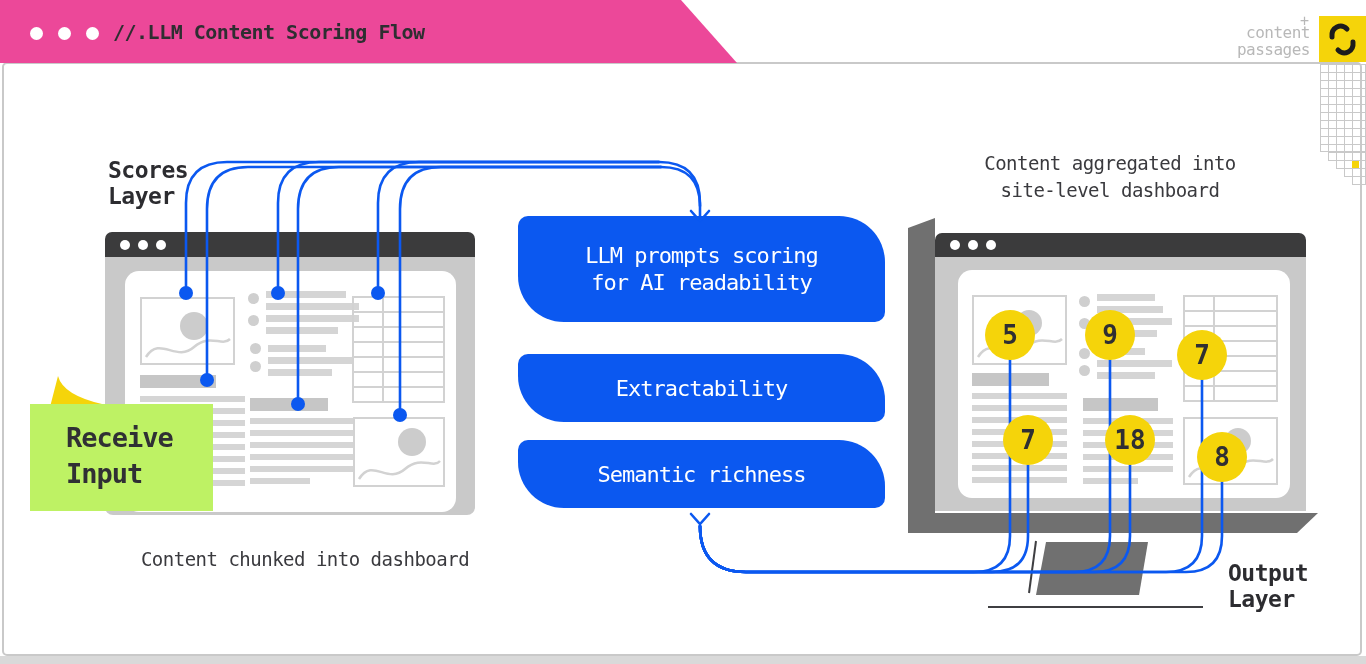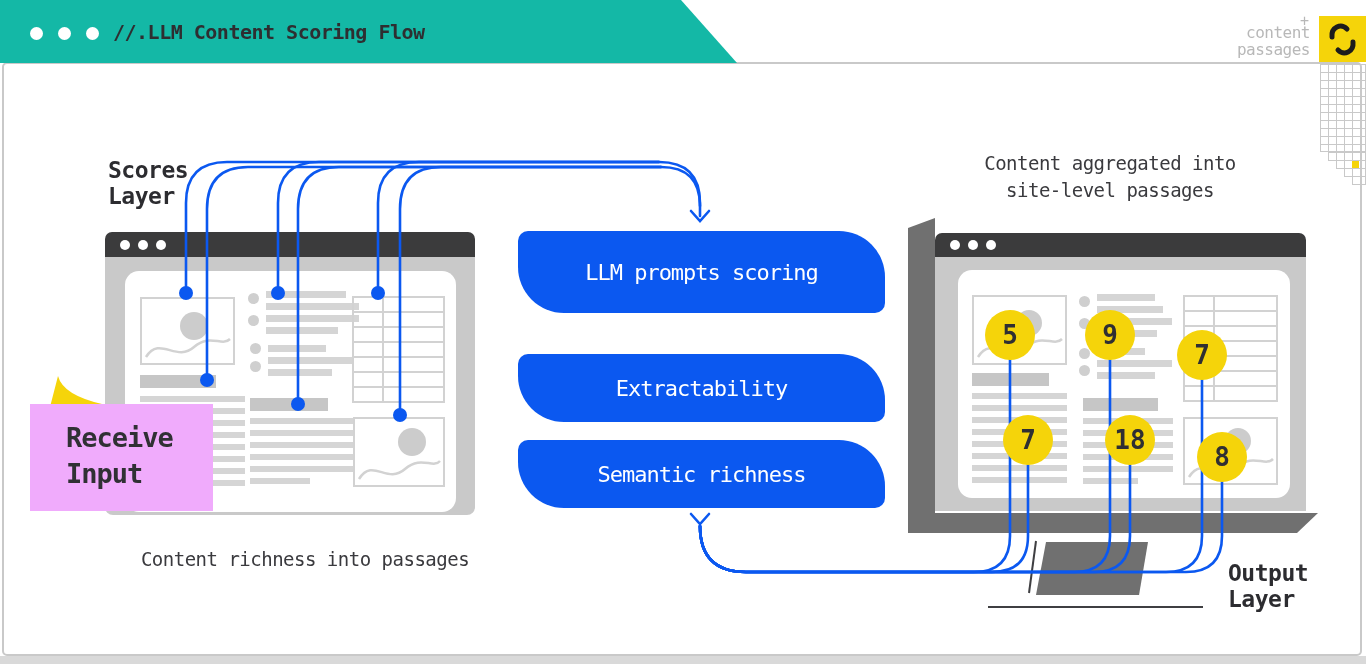--- a/index.html
+++ b/index.html
@@ -4,21 +4,21 @@
 <style>
   html,body{margin:0;padding:0;background:#fff;}
   #page{position:relative;width:1366px;height:664px;overflow:hidden;background:#fff;
         font-family:"DejaVu Sans Mono",monospace;}
   .abs{position:absolute;}
 
   
   #bottom-strip{left:0;top:656px;width:1366px;height:8px;background:#d9d9d9;}
   #main-panel{left:2px;top:62px;width:1360px;height:594px;border:2px solid #c9c9c9;
               border-radius:5px;background:#fff;box-sizing:border-box;}
-  #top-tab{left:0;top:0;width:737px;height:63px;background:#14b8a6;
+  #top-tab{left:0;top:0;width:737px;height:63px;background:#ec4899;
            clip-path:polygon(0 0,681px 0,737px 63px,0 63px);}
   .windot{width:10px;height:10px;border-radius:50%;background:#fff;}
   #tab-dots{left:30px;top:27px;display:flex;gap:15px;}
   #tab-dots .windot{width:13px;height:13px;}
   #tab-title{left:113px;top:20px;font-size:20px;font-weight:bold;color:#2e2e31;letter-spacing:-0.5px;}
 
   
   #brand-plus{left:1300px;top:12px;font-size:15px;color:#b8b8b8;}
   #brand-text{left:1150px;top:24px;width:160px;text-align:right;font-size:16px;
               line-height:17px;color:#b8b8b8;letter-spacing:-0.5px;}
@@ -42,21 +42,21 @@
   .blob{background:#ccc;border-radius:50%;}
   .table-ph{border:2px solid #d2d2d2;box-sizing:border-box;
     background-image:linear-gradient(to right,transparent 0 28px,#d2d2d2 28px 30px,transparent 30px),
                      repeating-linear-gradient(to bottom,transparent 0 13px,#d2d2d2 13px 15px);}
 
   
   .biglabel{font-weight:bold;font-size:23px;line-height:26px;color:#2c2c30;letter-spacing:-0.5px;}
   .caption{font-size:19px;line-height:27px;color:#3a3a3e;letter-spacing:-0.5px;text-align:center;}
 
   
-  #bubble{left:30px;top:404px;width:183px;height:107px;background:#f0abfc;}
+  #bubble{left:30px;top:404px;width:183px;height:107px;background:#bef264;}
   #bubble-text{padding:16px 0 0 36px;font-weight:bold;font-size:27px;line-height:36px;
                color:#303034;letter-spacing:-1px;}
 
   
   .step{left:518px;width:367px;background:#0b58f0;color:#fff;border-radius:10px 46px 10px 46px;
         display:flex;flex-direction:column;align-items:center;justify-content:center;
         font-size:22px;line-height:27px;letter-spacing:-1px;text-align:center;}
 
   
   .score{width:50px;height:50px;border-radius:50%;background:#f5d40a;display:flex;
@@ -147,35 +147,36 @@
   <svg class="abs" style="left:44px;top:374px;" width="64" height="34" viewBox="0 0 64 34">
     <path d="M6,33 L14,2 Q19,21 58,30 L58,33 Z" fill="#f5d40a"></path>
   </svg>
   <div class="abs" id="bubble">
     <div id="bubble-text">
       <div>Receive</div>
       <div>Input</div>
     </div>
   </div>
 
-  <div class="abs caption" style="left:100px;top:546px;width:410px;">Content richness into passages</div>
-
-  <div class="abs step" style="top:231px;height:82px;">
+  <div class="abs caption" style="left:100px;top:546px;width:410px;">Content chunked into dashboard</div>
+
+  <div class="abs step" style="top:216px;height:106px;">
     <div>LLM prompts scoring</div>
+    <div>for AI readability</div>
   </div>
   <div class="abs step" style="top:440px;height:68px;">
     <div>Semantic richness</div>
   </div>
   <div class="abs step" style="top:354px;height:68px;">
     <div>Extractability</div>
   </div>
 
   <div class="abs caption" style="left:950px;top:150px;width:320px;">
     <div>Content aggregated into</div>
-    <div>site-level passages</div>
+    <div>site-level dashboard</div>
   </div>
 
   <div class="abs" style="left:908px;top:218px;width:27px;height:315px;background:#707070;
        clip-path:polygon(0 10px,100% 0,100% 100%,0 100%);"></div>
   <div class="abs" style="left:908px;top:513px;width:410px;height:20px;background:#707070;
        clip-path:polygon(0 0,100% 0,calc(100% - 21px) 100%,0 100%);"></div>
   <div class="abs winhead" style="left:935px;top:233px;width:371px;height:24px;">
     <div class="windot"></div>
     <div class="windot"></div>
     <div class="windot"></div>

